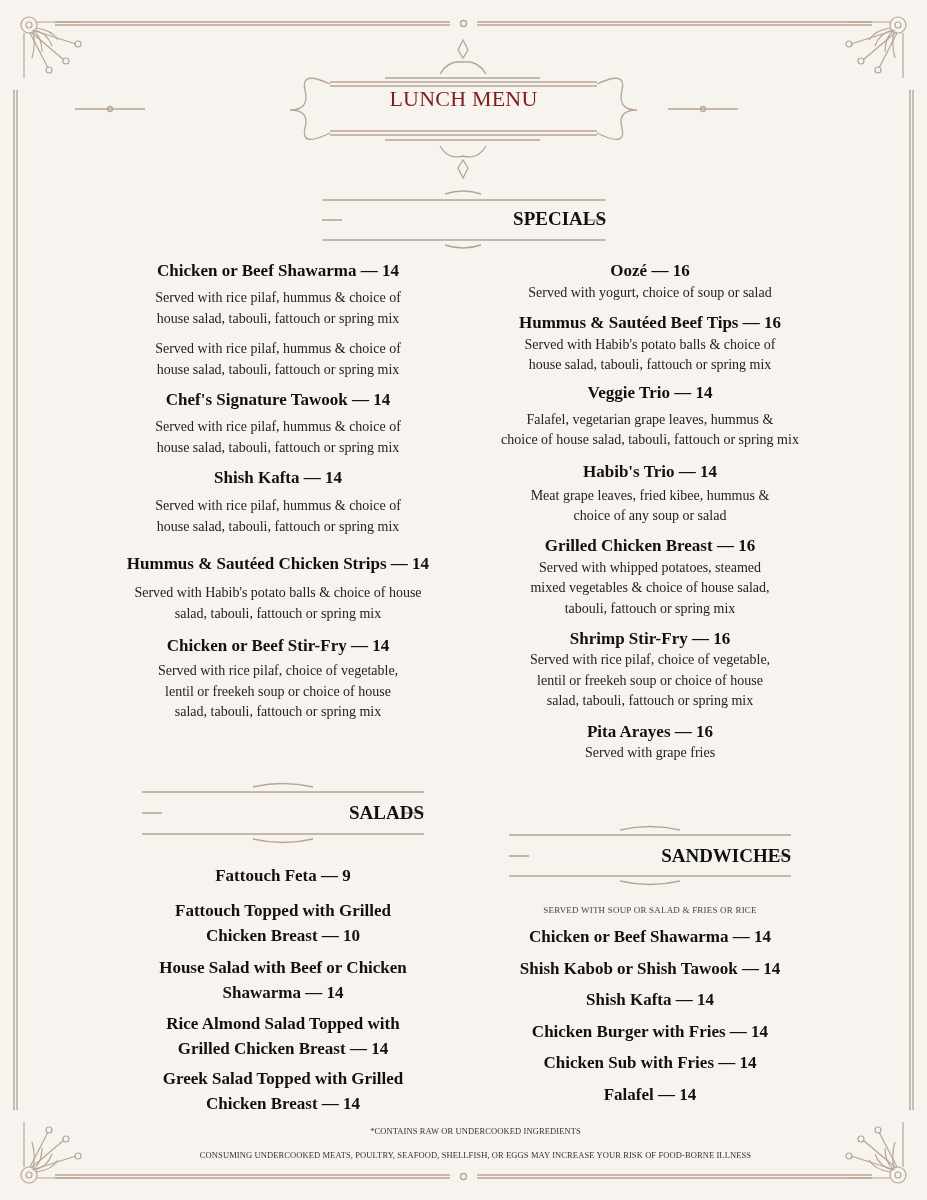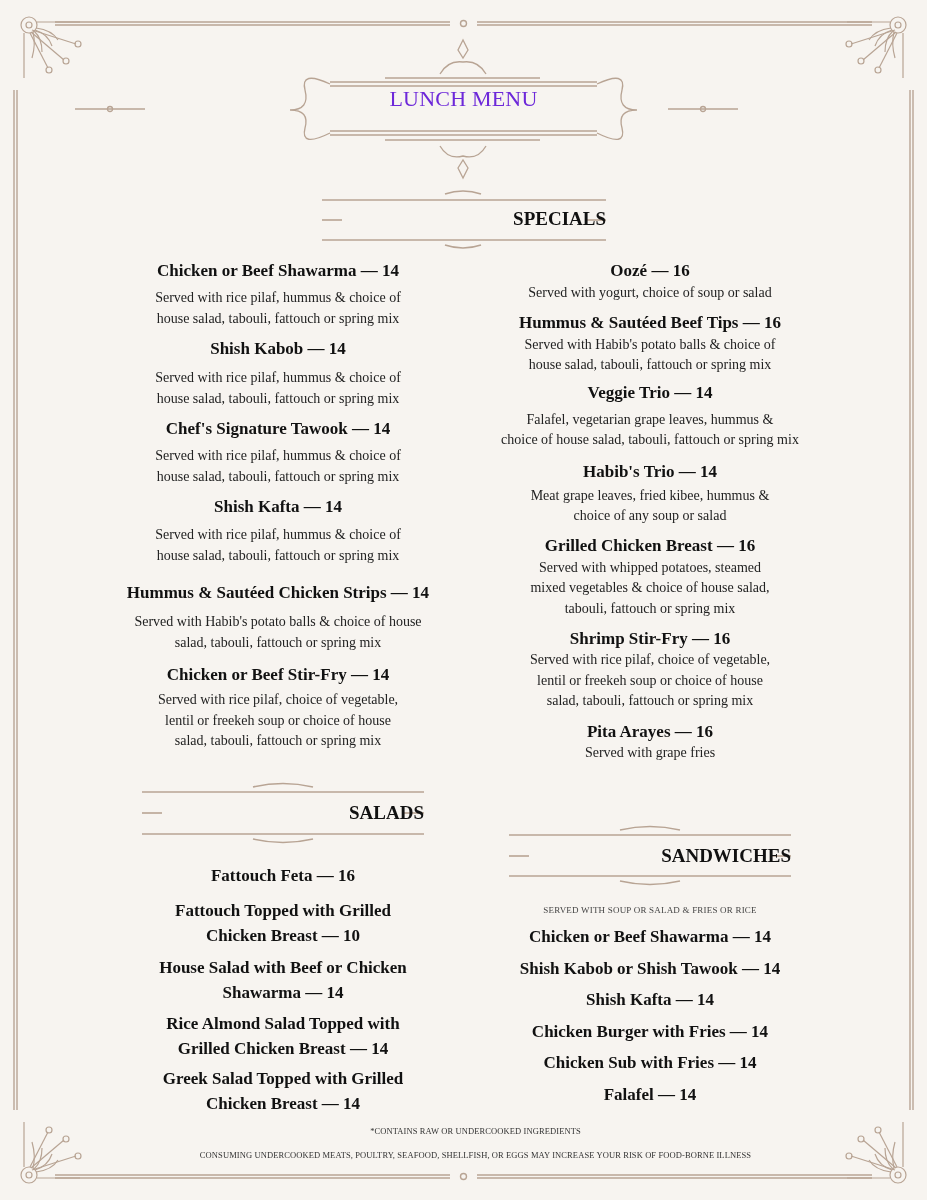--- a/index.html
+++ b/index.html
@@ -6,21 +6,21 @@
   body {
     width:927px; height:1200px; position:relative; overflow:hidden;
     background:#f7f4f0;
     font-family:"DejaVu Serif", serif;
     color:#111;
   }
   .deco { position:absolute; }
   .title-wrap { position:absolute; left:0; width:927px; top:86px; text-align:center; }
   .menu-title {
     font-family:"Liberation Serif", serif;
-    font-size:22px; letter-spacing:0.2px; color:#6d28d9;
+    font-size:22px; letter-spacing:0.2px; color:#7f1d1d;
   }
   .section-head {
     position:absolute; text-align:right;
     font-family:"Liberation Serif", serif; font-weight:bold; font-size:19px; color:#111;
   }
   .col { position:absolute; text-align:center; }
   .item { margin:0; }
   .item-name {
     font-family:"Liberation Serif", serif; font-weight:bold; font-size:17px;
     line-height:20px; color:#111; white-space:pre-line;
@@ -140,21 +140,20 @@
 
 <div class="section-head" style="left:322px;width:284px;top:208px;">SPECIALS</div>
 
 <div class="col" style="left:98px;width:360px;top:261px;">
   <div class="item" style="margin-bottom:0">
     <div class="item-name">Chicken or Beef Shawarma — 14</div>
     <div class="item-desc" style="margin-top:7px">Served with rice pilaf, hummus &amp; choice of
 house salad, tabouli, fattouch or spring mix</div>
   </div>
   <div class="item" style="margin-top:10px">
-    <div class="item-name">Shish Kabob — 14</div>
     <div class="item-desc" style="margin-top:9px">Served with rice pilaf, hummus &amp; choice of
 house salad, tabouli, fattouch or spring mix</div>
   </div>
   <div class="item" style="margin-top:10px">
     <div class="item-name">Chef's Signature Tawook — 14</div>
     <div class="item-desc" style="margin-top:7px">Served with rice pilaf, hummus &amp; choice of
 house salad, tabouli, fattouch or spring mix</div>
   </div>
   <div class="item" style="margin-top:10px">
     <div class="item-name">Shish Kafta — 14</div>
@@ -207,21 +206,21 @@
 salad, tabouli, fattouch or spring mix</div>
   </div>
   <div class="item" style="margin-top:10px">
     <div class="item-name">Pita Arayes — 16</div>
     <div class="item-desc" style="margin-top:1px">Served with grape fries</div>
   </div>
 </div>
 
 <div class="section-head" style="left:142px;width:282px;top:802px;">SALADS</div>
 <div class="col" style="left:98px;width:370px;top:865px;">
-  <div class="item-name" style="line-height:21px">Fattouch Feta — 16</div>
+  <div class="item-name" style="line-height:21px">Fattouch Feta — 9</div>
   <div class="item-name" style="margin-top:12px;line-height:25px">Fattouch Topped with Grilled
 Chicken Breast — 10</div>
   <div class="item-name" style="margin-top:7px;line-height:25px">House Salad with Beef or Chicken
 Shawarma — 14</div>
   <div class="item-name" style="margin-top:6px;line-height:25px">Rice Almond Salad Topped with
 Grilled Chicken Breast — 14</div>
   <div class="item-name" style="margin-top:5px;line-height:25px">Greek Salad Topped with Grilled
 Chicken Breast — 14</div>
 </div>
 

